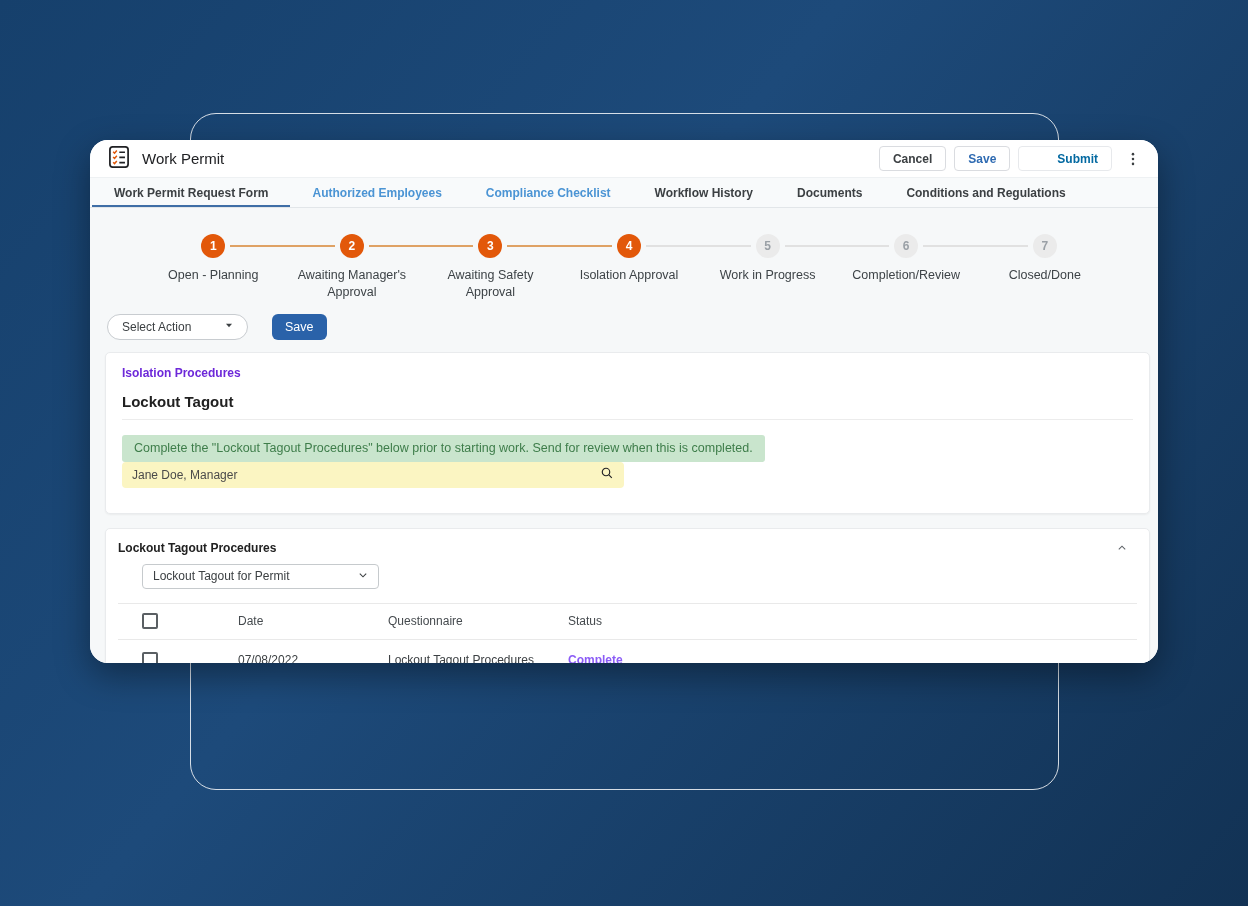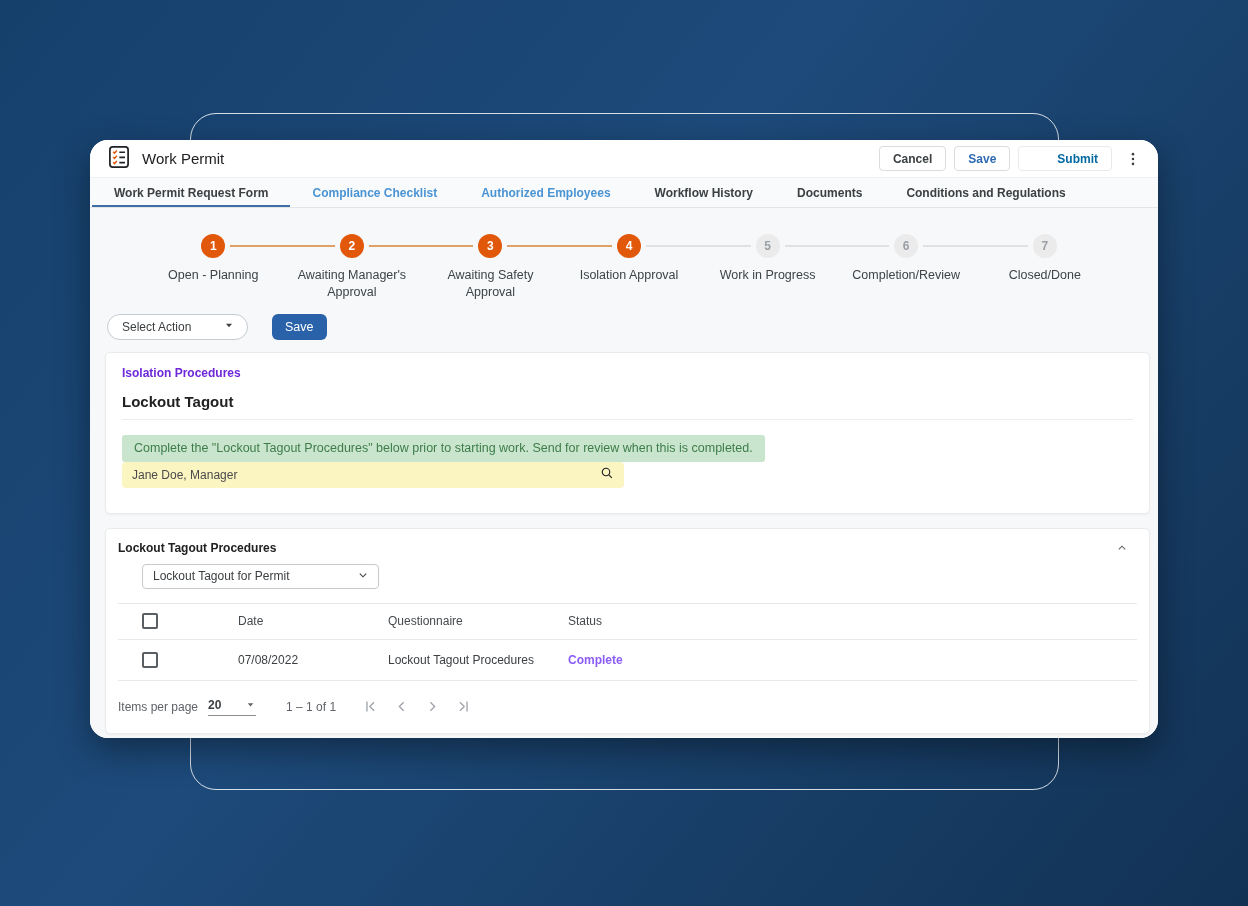--- a/index.html
+++ b/index.html
@@ -2,21 +2,21 @@
 <html><head>
 <meta charset="utf-8">
 <style>
   * { margin:0; padding:0; box-sizing:border-box; }
   body { font-family:"Liberation Sans","DejaVu Sans",sans-serif; }
   .stage { position:relative; width:1248px; height:906px; overflow:hidden;
            background:linear-gradient(130deg,#16406c 0%,#1d4a7a 42%,#123254 100%); }
   .deco-outline { position:absolute; left:190px; top:113px; width:869px; height:677px;
            border:1px solid rgba(255,255,255,.82); border-radius:26px; }
 
-  .main-card { position:absolute; left:90px; top:140px; width:1068px; height:598px;
+  .main-card { position:absolute; left:90px; top:140px; width:1068px; height:523px;
            background:#fff; border-radius:18px; overflow:hidden; display:flex; flex-direction:column;
            box-shadow:0 12px 34px rgba(0,0,0,.38); }
 
   
   .titlebar { height:37px; flex:0 0 37px; display:flex; align-items:center; justify-content:space-between; padding:0 16px; background:#fff; }
   .title-left { display:flex; align-items:center; gap:10px; }
   .app-title { font-size:15px; color:#202124; }
   .title-actions { display:flex; align-items:center; gap:8px; }
   .btn { height:25px; padding:0 13px; border:1px solid #dadce0; border-radius:4px; background:#fff;
          font-size:12px; font-weight:700; font-family:inherit; cursor:pointer; }
@@ -128,22 +128,22 @@
               <circle cx="12" cy="5.5" r="1.7" fill="#3c4043"></circle>
               <circle cx="12" cy="12" r="1.7" fill="#3c4043"></circle>
               <circle cx="12" cy="18.5" r="1.7" fill="#3c4043"></circle>
             </svg>
         </span>
       </div>
     </div>
 
     <div class="tabbar">
       <div class="tab active">Work Permit Request Form</div>
+      <div class="tab link">Authorized Employees</div>
       <div class="tab link">Compliance Checklist</div>
-      <div class="tab link">Authorized Employees</div>
       <div class="tab">Workflow History</div>
       <div class="tab">Documents</div>
       <div class="tab">Conditions and Regulations</div>
     </div>
 
     <div class="content">
 
       <div class="stepper">
         <div class="step done">
           <div class="dot">1</div>

